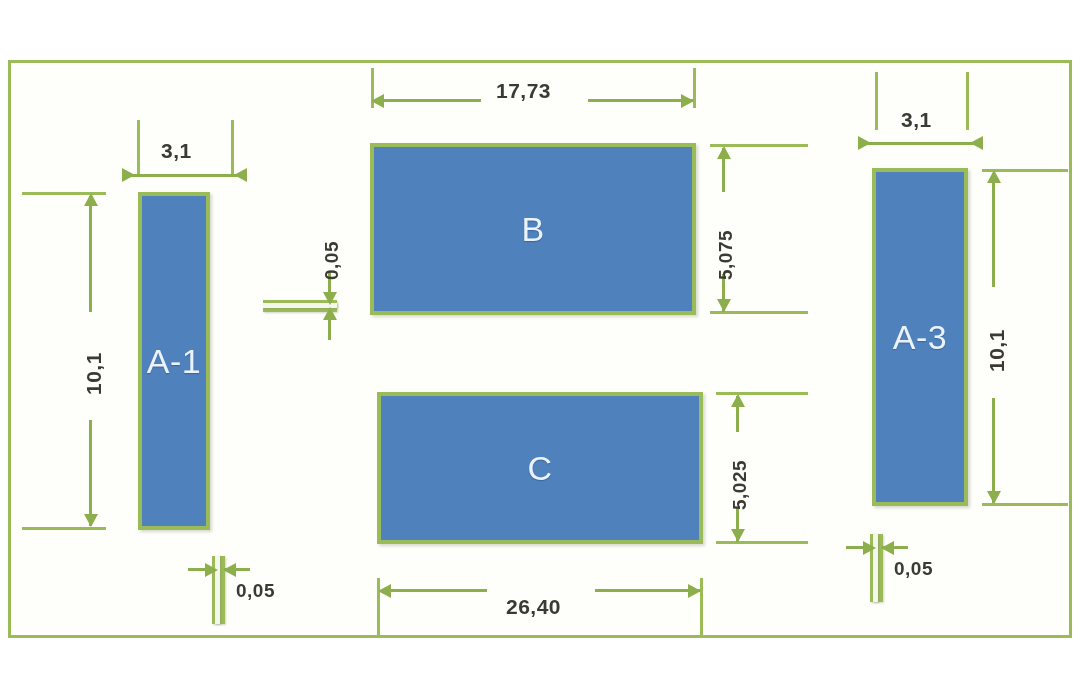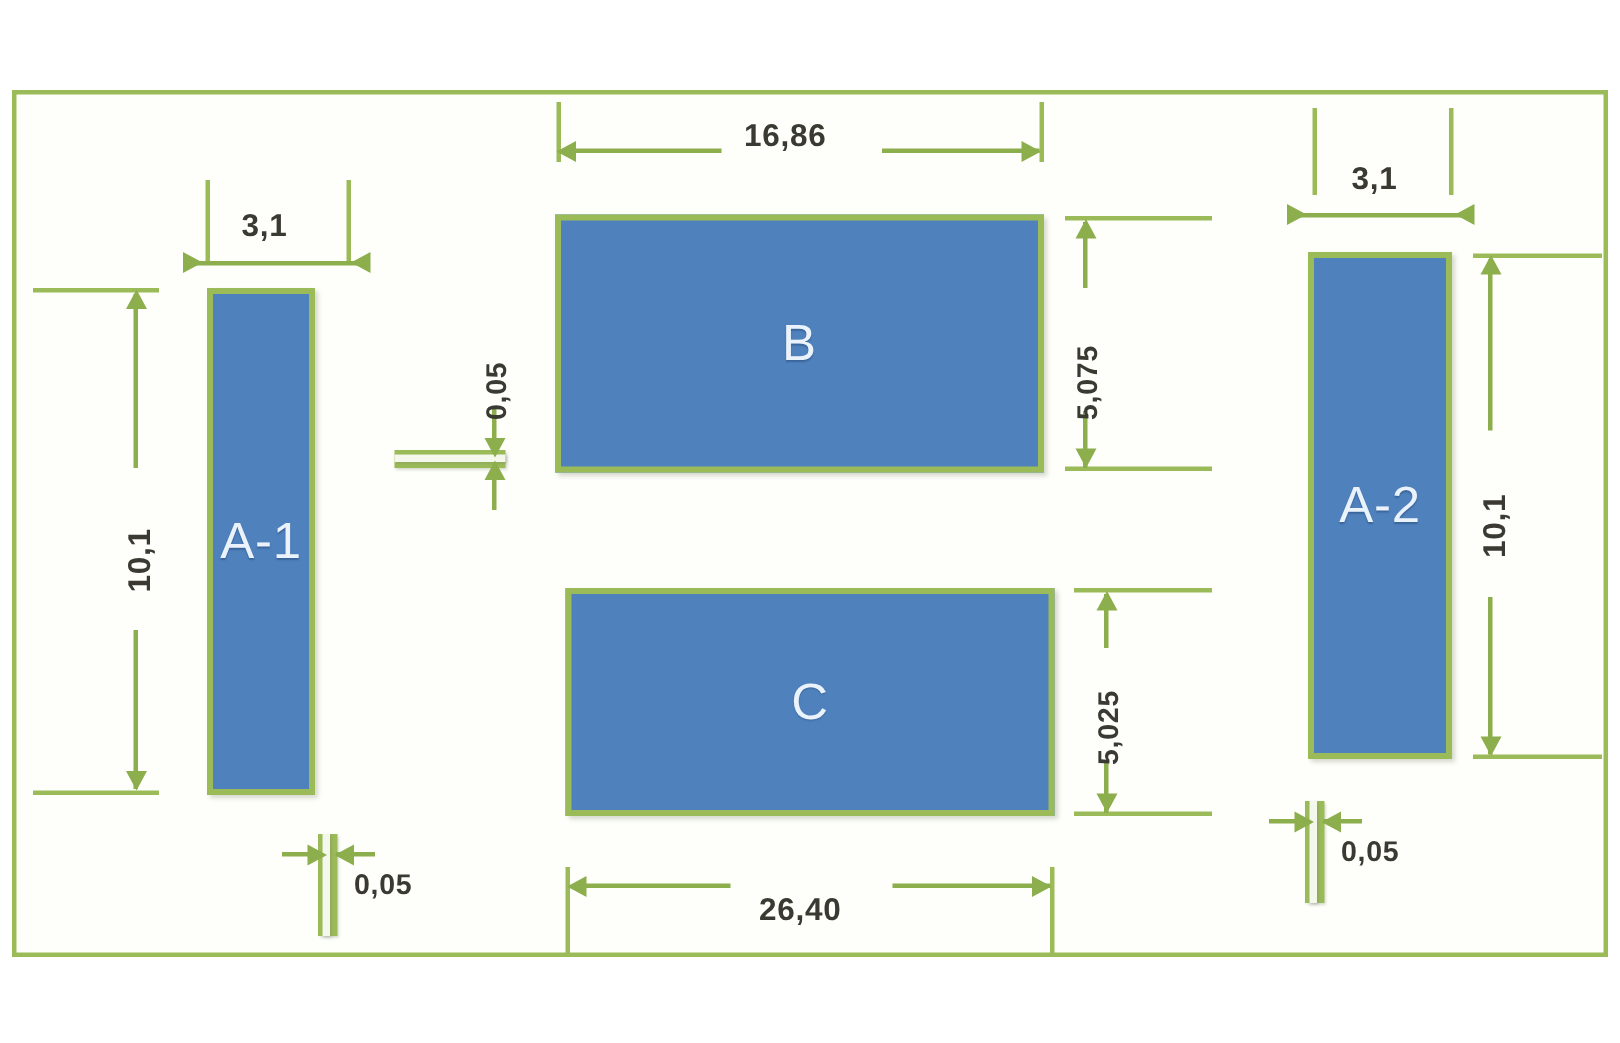--- a/index.html
+++ b/index.html
@@ -154,21 +154,21 @@
   <div class="box" id="box-b">
     <span class="box-label">B</span>
   </div>
 
   <div class="ext-v" style="left:371px; top:68px; height:40px;"></div>
   <div class="ext-v" style="left:693px; top:68px; height:40px;"></div>
   <div class="dim-seg-h" style="left:377px; top:99px; width:104px;"></div>
   <div class="dim-seg-h" style="left:588px; top:99px; width:105px;"></div>
   <div class="arrow arrow-left" style="left:371px; top:94px;"></div>
   <div class="arrow arrow-right" style="left:681px; top:94px;"></div>
-  <div class="dim-text" style="left:496px; top:79px;">16,86</div>
+  <div class="dim-text" style="left:496px; top:79px;">17,73</div>
 
   <div class="ext-h" style="left:710px; top:144px; width:98px;"></div>
   <div class="ext-h" style="left:710px; top:311px; width:98px;"></div>
   <div class="dim-seg-v" style="left:722px; top:148px; height:44px;"></div>
   <div class="dim-seg-v" style="left:722px; top:274px; height:38px;"></div>
   <div class="arrow arrow-up" style="left:717px; top:146px;"></div>
   <div class="arrow arrow-down" style="left:717px; top:299px;"></div>
   <div class="dim-text vert" style="left:715px; top:280px; font-size:19px;">5,075</div>
 
   <div class="box" id="box-c">
@@ -185,21 +185,21 @@
 
   <div class="ext-h" style="left:716px; top:392px; width:92px;"></div>
   <div class="ext-h" style="left:716px; top:541px; width:92px;"></div>
   <div class="dim-seg-v" style="left:736px; top:396px; height:36px;"></div>
   <div class="dim-seg-v" style="left:736px; top:508px; height:34px;"></div>
   <div class="arrow arrow-up" style="left:731px; top:394px;"></div>
   <div class="arrow arrow-down" style="left:731px; top:529px;"></div>
   <div class="dim-text vert" style="left:729px; top:510px; font-size:19px;">5,025</div>
 
   <div class="box" id="box-a2">
-    <span class="box-label">A-2</span>
+    <span class="box-label">A-3</span>
   </div>
 
   <div class="ext-v" style="left:875px; top:72px; height:58px;"></div>
   <div class="ext-v" style="left:966px; top:72px; height:58px;"></div>
   <div class="dim-seg-h" style="left:864px; top:142px; width:113px;"></div>
   <div class="arrow arrow-right" style="left:858px; top:136px;"></div>
   <div class="arrow arrow-left" style="left:970px; top:136px;"></div>
   <div class="dim-text" style="left:901px; top:108px;">3,1</div>
 
   <div class="ext-h" style="left:982px; top:169px; width:86px;"></div>

